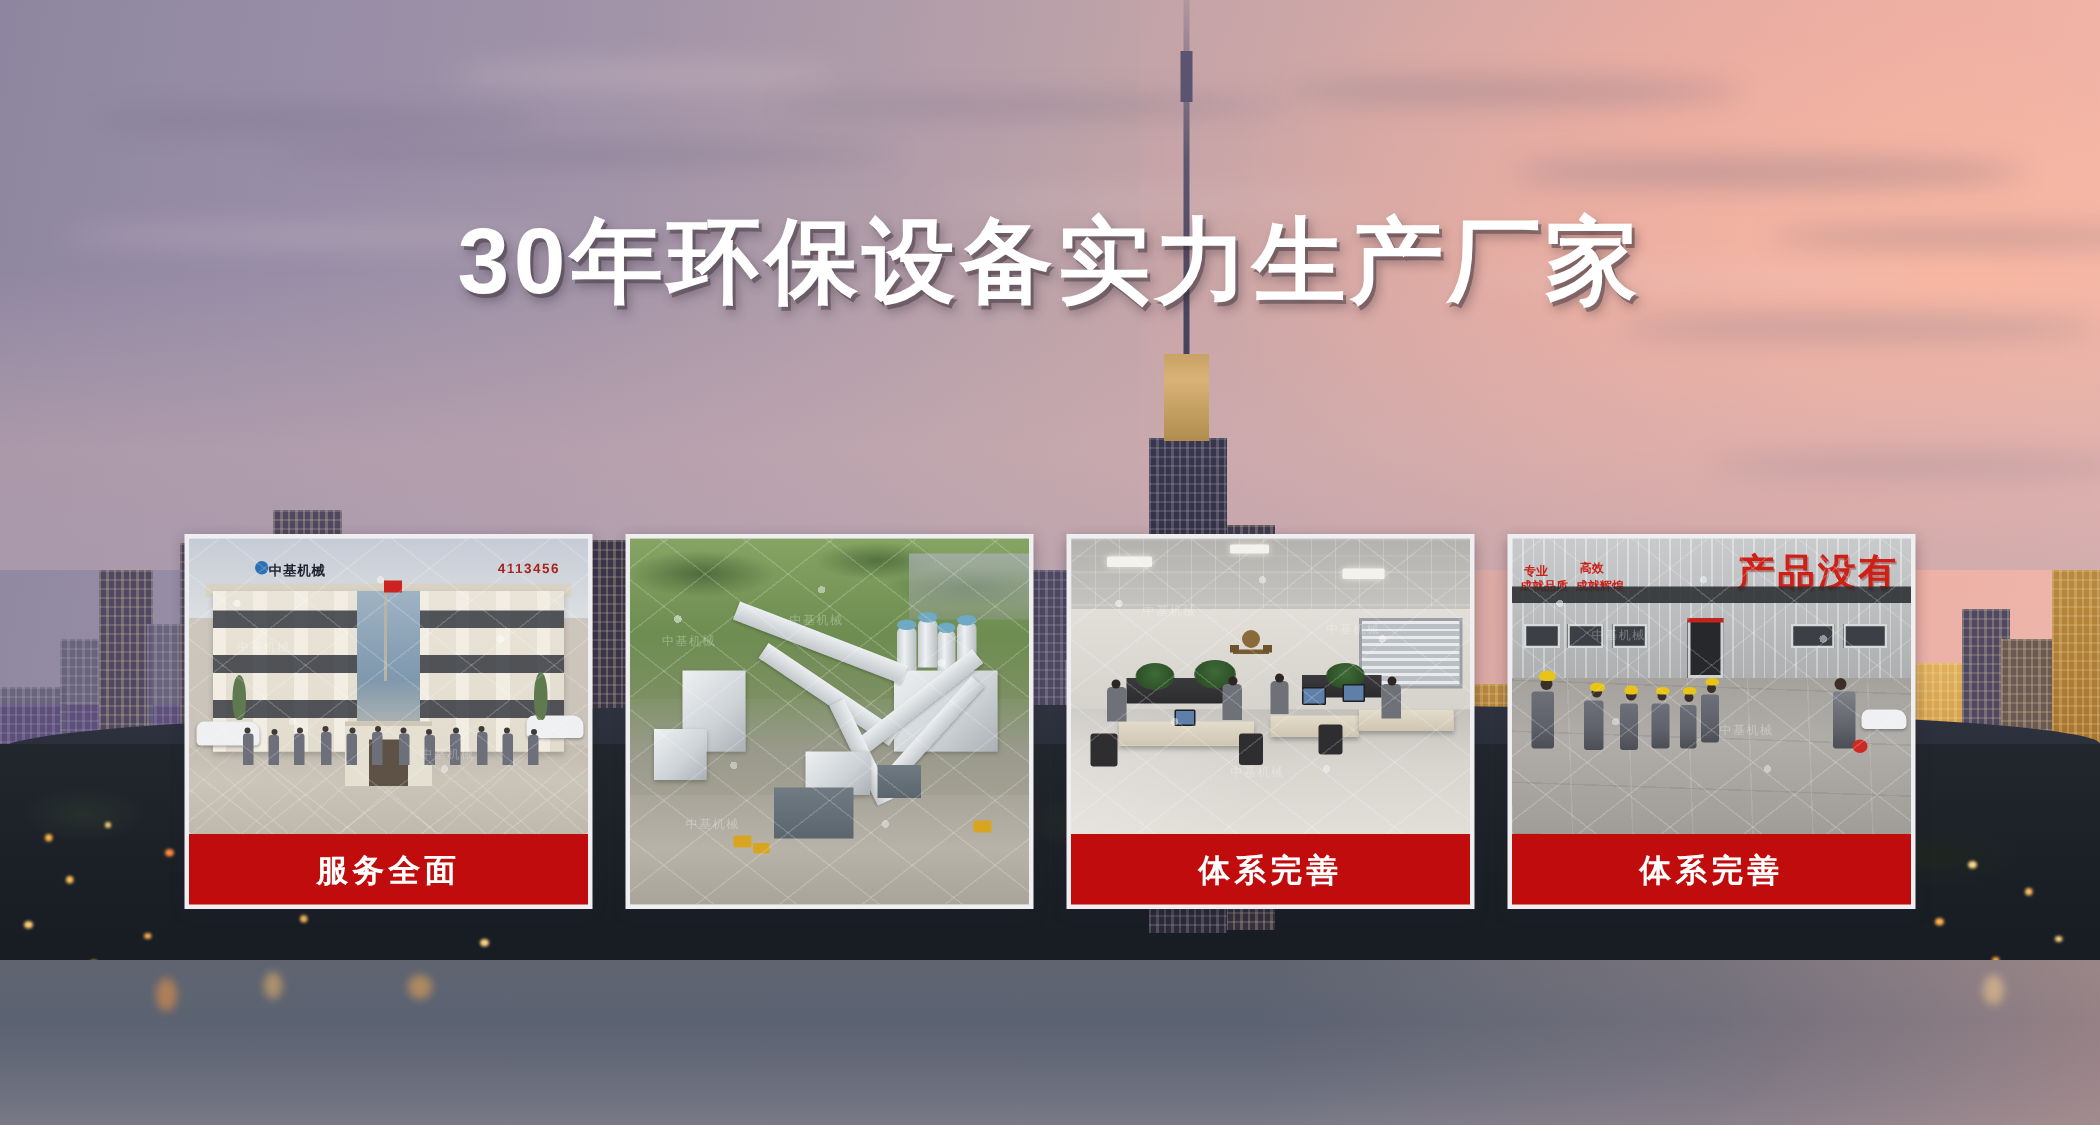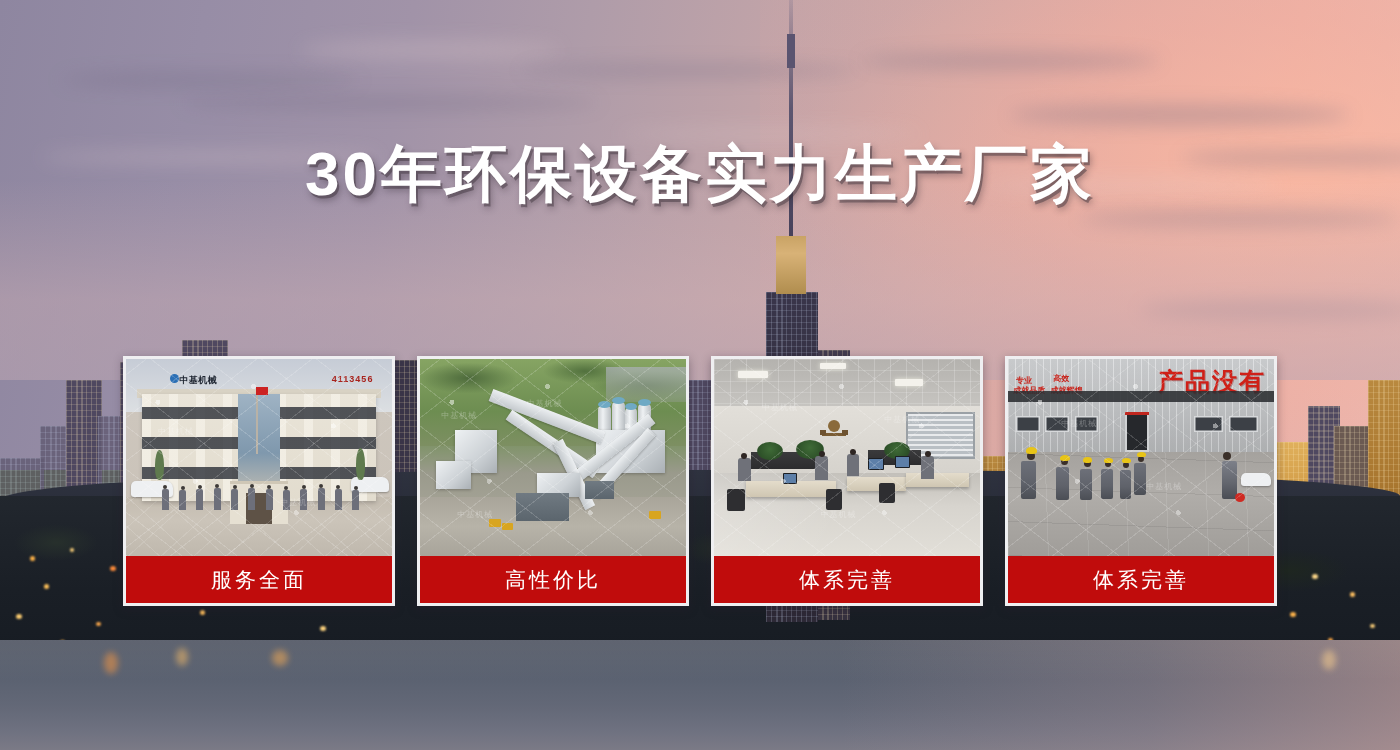--- a/index.html
+++ b/index.html
@@ -9,21 +9,21 @@
     height: 750px;
     overflow: hidden;
     font-family: "Liberation Sans", "DejaVu Sans", sans-serif;
   }
 
   #banner {
     position: relative;
     width: 1400px;
     height: 750px;
     overflow: hidden;
-    background: #4d7c0f;
+    background: #4c1d95;
   }
 
   
   .sky {
     position: absolute;
     left: 0; top: 0;
     width: 1400px; height: 470px;
     background:
       linear-gradient(100deg,
         #8e86a0 0%,
@@ -256,21 +256,21 @@
   .photo {
     position: relative;
     flex: 1 1 auto;
     overflow: hidden;
   }
   .caption {
     flex: 0 0 47px;
     background: #c00c0c;
     color: #fff;
     font-size: 21px;
-    font-weight: normal;
+    font-weight: bold;
     letter-spacing: 3px;
     display: flex;
     align-items: center;
     justify-content: center;
     white-space: nowrap;
   }
 
   
   .mesh {
     position: absolute;
@@ -688,21 +688,20 @@
           <div class="c2-shed" style="left:62%; top:62%; width:11%; height:9%;"></div>
           <div class="c2-mach" style="left:26%; top:81%; width:12px; height:8px;"></div>
           <div class="c2-mach" style="left:31%; top:83%; width:11px; height:7px;"></div>
           <div class="c2-mach" style="left:86%; top:77%; width:12px; height:8px;"></div>
         </div>
         <div class="mesh"></div>
         <div class="wm" style="left:8%;  top:26%;">中基机械</div>
         <div class="wm" style="left:40%; top:20%;">中基机械</div>
         <div class="wm" style="left:14%; top:76%;">中基机械</div>
       </div>
-      <div class="caption">高性价比</div>
     </div>
 
     <div class="card">
       <div class="photo">
         <div class="c3">
           <div class="c3-ceil"></div>
           <div class="c3-panel" style="left:9%;  top:6%;  width:30px; height:7px;"></div>
           <div class="c3-panel" style="left:40%; top:2%;  width:26px; height:6px;"></div>
           <div class="c3-panel" style="left:68%; top:10%; width:28px; height:7px;"></div>
           <div class="c3-wall"></div>

